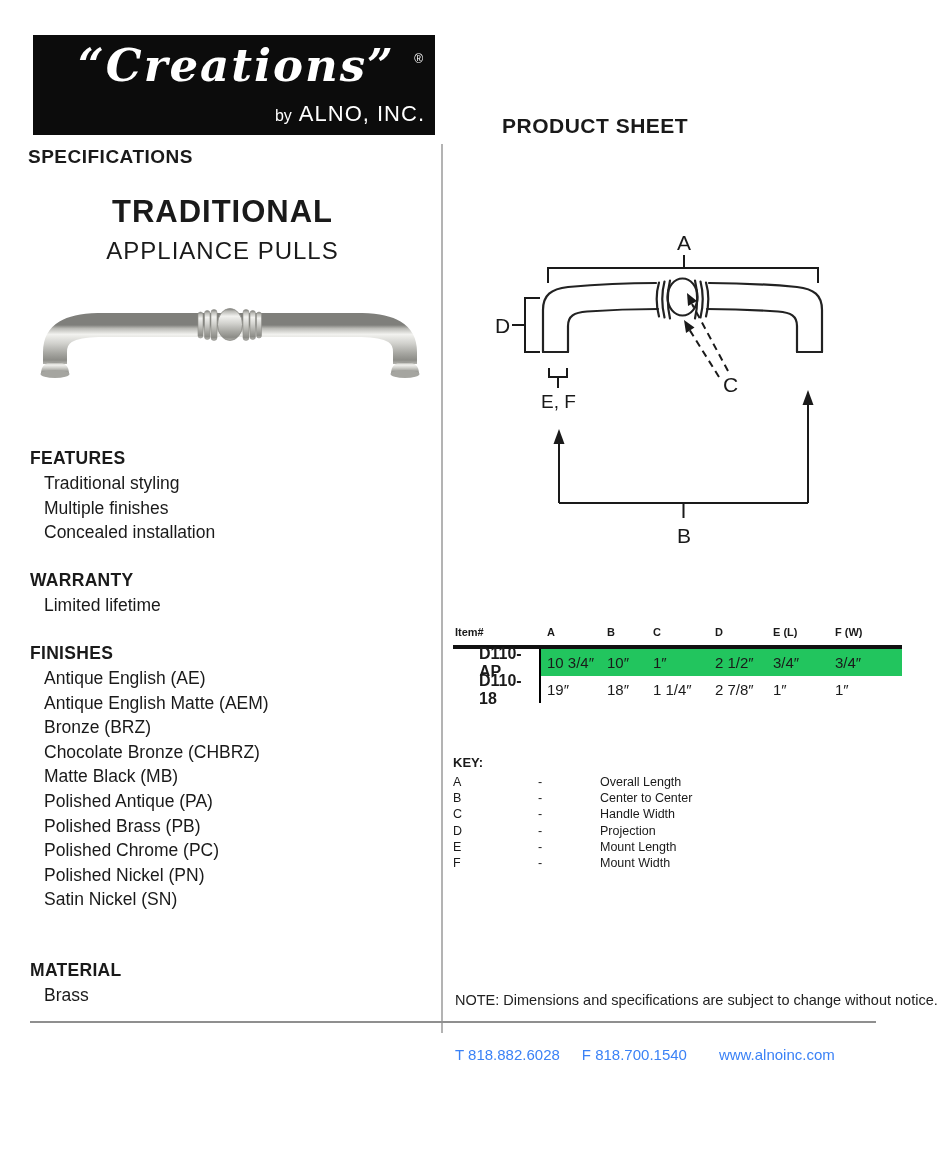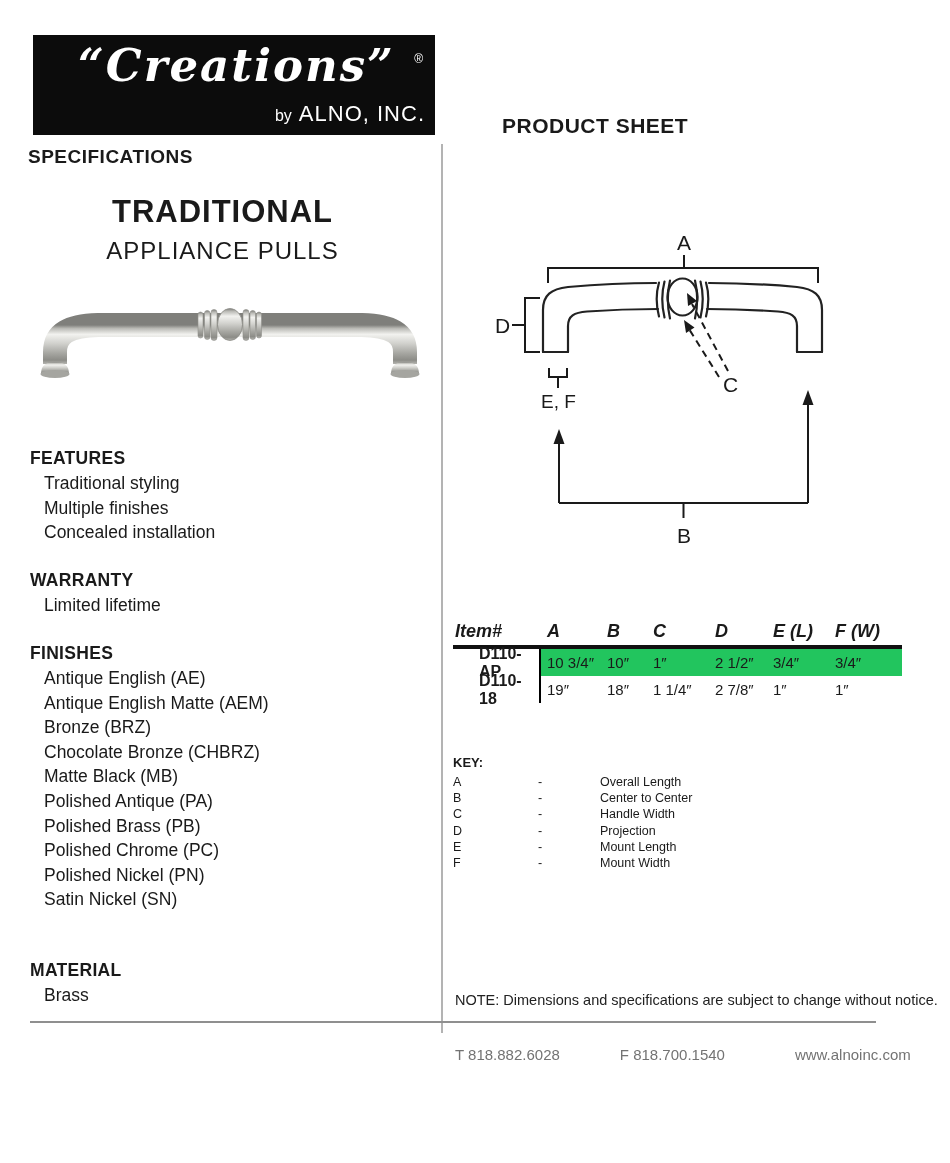--- a/index.html
+++ b/index.html
@@ -36,21 +36,21 @@
   .vdivider{left:441px;top:144px;width:2px;height:889px;background:#b3b3b3;}
   .hrule{left:30px;top:1021px;width:846px;height:2px;background:#8f8f8f;}
 
   
   .product-sheet{left:502px;top:114px;font-size:21px;font-weight:bold;letter-spacing:.5px;}
   .diagram{left:440px;top:225px;}
 
   
   .tbl{left:453px;top:618px;width:449px;}
   .trow{display:flex;align-items:center;}
-  .thead{height:27px;font-weight:bold;font-size:18px;font-style:italic;}
+  .thead{height:27px;font-weight:bold;font-size:11px;}
   .tbody-line{height:4px;background:#111;}
   .drow{height:27px;font-size:15px;margin-left:24px;}
   .c0{width:88px;box-sizing:border-box;padding-left:2px;}
   .c1{width:66px;box-sizing:border-box;padding-left:6px;}
   .c2{width:46px;}
   .c3{width:62px;}
   .c4{width:58px;}
   .c5{width:62px;}
   .c6{width:67px;}
   .drow .c0{font-weight:bold;font-size:16px;height:100%;display:flex;align-items:center;
@@ -59,21 +59,21 @@
   .row-hl .vals{background:#22c55e;}
 
   
   .key{left:453px;top:754px;font-size:12.5px;}
   .key-head{font-weight:bold;font-size:13px;line-height:17px;margin-bottom:3px;}
   .key-row{display:flex;line-height:16.2px;}
   .key-letter{width:85px;}
   .key-dash{width:62px;}
 
   .note{left:455px;top:992px;font-size:14.5px;color:#222;}
-  .footer{left:455px;top:1046px;display:flex;font-size:15px;color:#737373;white-space:nowrap;gap:38px;}
+  .footer{left:455px;top:1046px;display:flex;font-size:15px;color:#3b82f6;white-space:nowrap;}
   .footer .gap1{margin-left:22px;}
   .footer .gap2{margin-left:32px;}
 </style>
 </head>
 <body>
 
 <div class="page">
 
   <div class="abs logo-box">
     <div class="logo-script">“Creations”</div>

